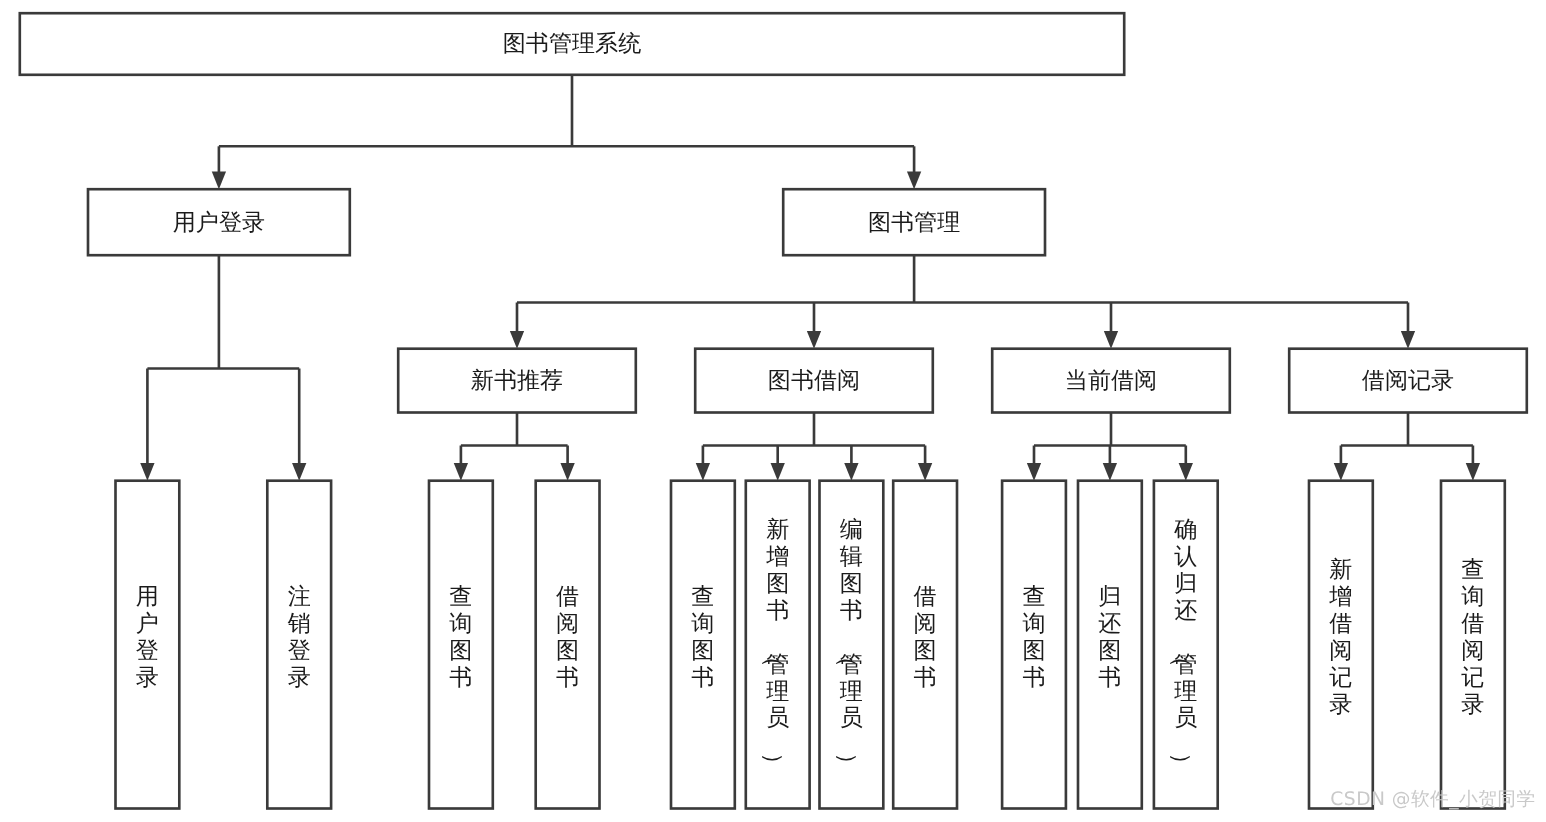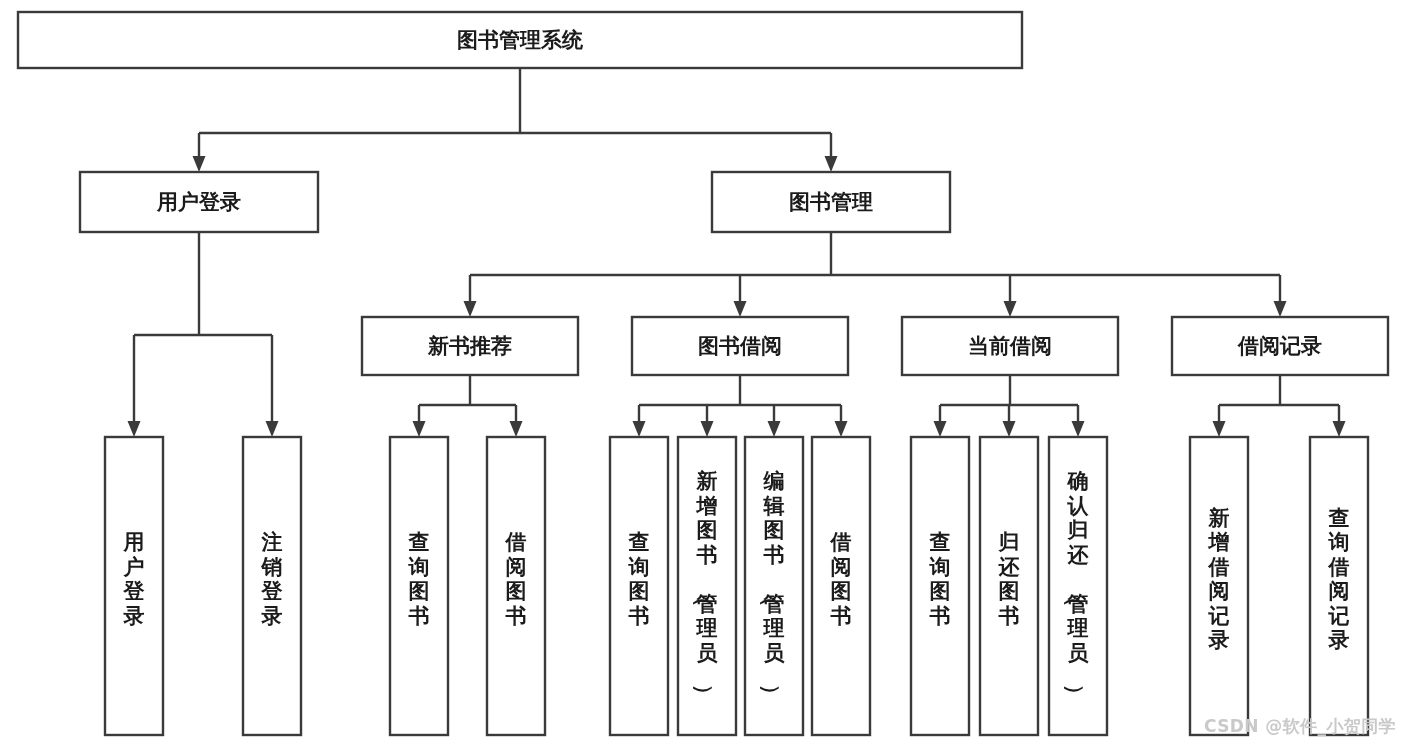--- a/index.html
+++ b/index.html
@@ -14,21 +14,20 @@
     position: relative;
     overflow: hidden;
     font-family: "DejaVu Sans", "Liberation Sans", sans-serif;
   }
   #diagram-root {
     position: absolute;
     left: 0;
     top: 0;
     width: 1405px;
     height: 747px;
-    font-weight: bold;
   }
   svg.diagram-canvas {
     display: block;
     width: 1405px;
     height: 747px;
   }
   .node-box {
     fill: #ffffff;
     stroke: #3a3a3a;
     stroke-width: 2.4;

